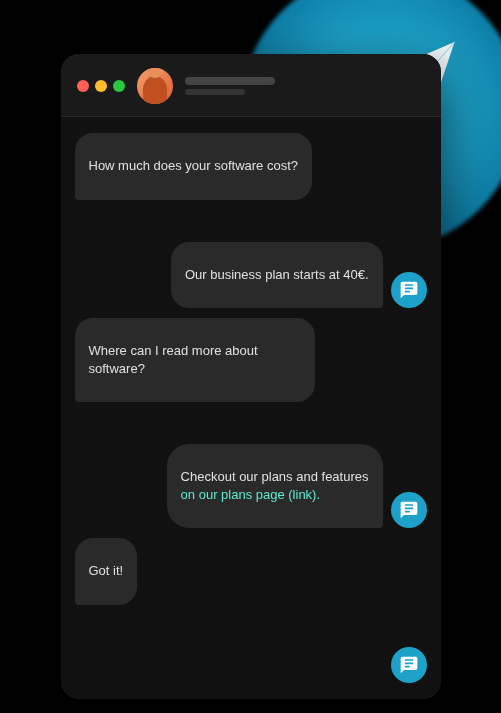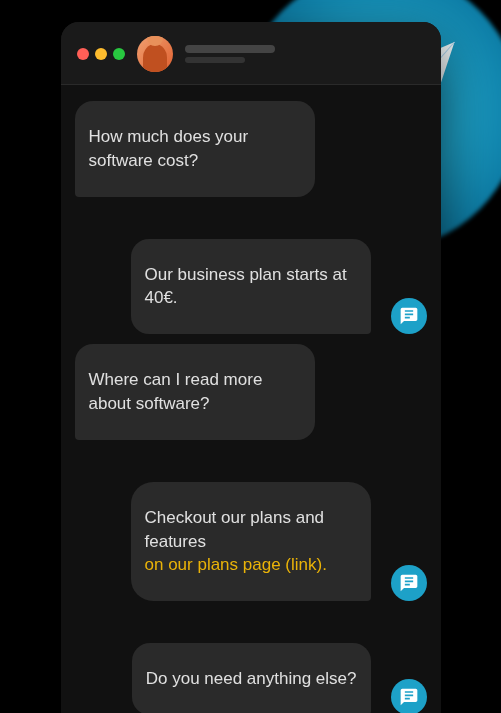--- a/index.html
+++ b/index.html
@@ -136,28 +136,28 @@
       display: flex;
       align-items: flex-end;
     }
 
     .msg-row.left {
       justify-content: flex-start;
     }
 
     .msg-row.right {
       justify-content: flex-end;
-      gap: 20px;
+      gap: 8px;
       margin-top: 32px;
     }
 
     .bubble {
       border-radius: 18px;
       padding: 24px 14px;
-      font-size: 17px;
+      font-size: 13px;
       line-height: 1.4;
       max-width: 240px;
     }
 
     .bubble.user {
       background: #2a2a2a;
       color: #e0e0e0;
       border-bottom-left-radius: 4px;
     }
 
@@ -250,34 +250,36 @@
 
     <div class="msg-row left">
       <div class="bubble user">
         <span>Where can I read more about software?</span>
       </div>
     </div>
 
     <div class="msg-row right">
       <div class="bubble bot msg-multiline">
         <span>Checkout our plans and features</span><br>
-        <span class="link" style="color:#eab308;">on our plans page (link).</span>
+        <span class="link" style="color:#5eead4;">on our plans page (link).</span>
       </div>
       <div class="bot-avatar">
         <svg viewBox="0 0 24 24" xmlns="http://www.w3.org/2000/svg">
           <path d="M20 2H4c-1.1 0-2 .9-2 2v18l4-4h14c1.1 0 2-.9 2-2V4c0-1.1-.9-2-2-2zm-3 9H7V9h10v2zm-4 4H7v-2h6v2zm4-8H7V5h10v2z"></path>
         </svg>
       </div>
     </div>
 
+    <div class="msg-row left">
+      <div class="bubble user">
+        <span>Got it!</span>
+      </div>
+    </div>
 
     <div class="msg-row right">
-      <div class="bubble bot">
-        <span>Do you need anything else?</span>
-      </div>
       <div class="bot-avatar">
         <svg viewBox="0 0 24 24" xmlns="http://www.w3.org/2000/svg">
           <path d="M20 2H4c-1.1 0-2 .9-2 2v18l4-4h14c1.1 0 2-.9 2-2V4c0-1.1-.9-2-2-2zm-3 9H7V9h10v2zm-4 4H7v-2h6v2zm4-8H7V5h10v2z"></path>
         </svg>
       </div>
     </div>
 
 
   </div>
 </div>

